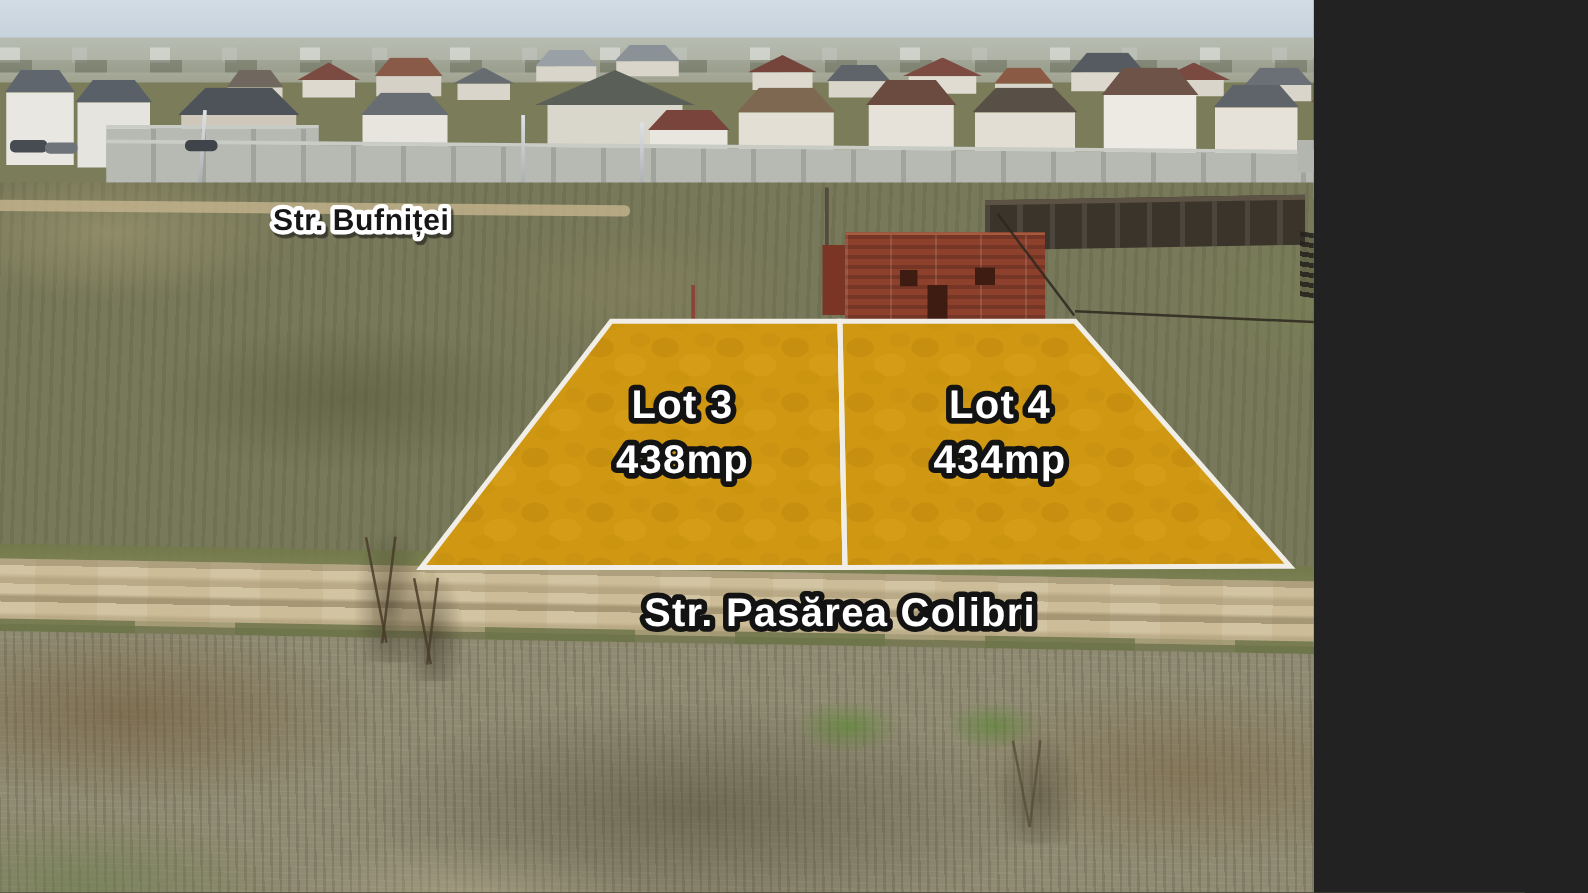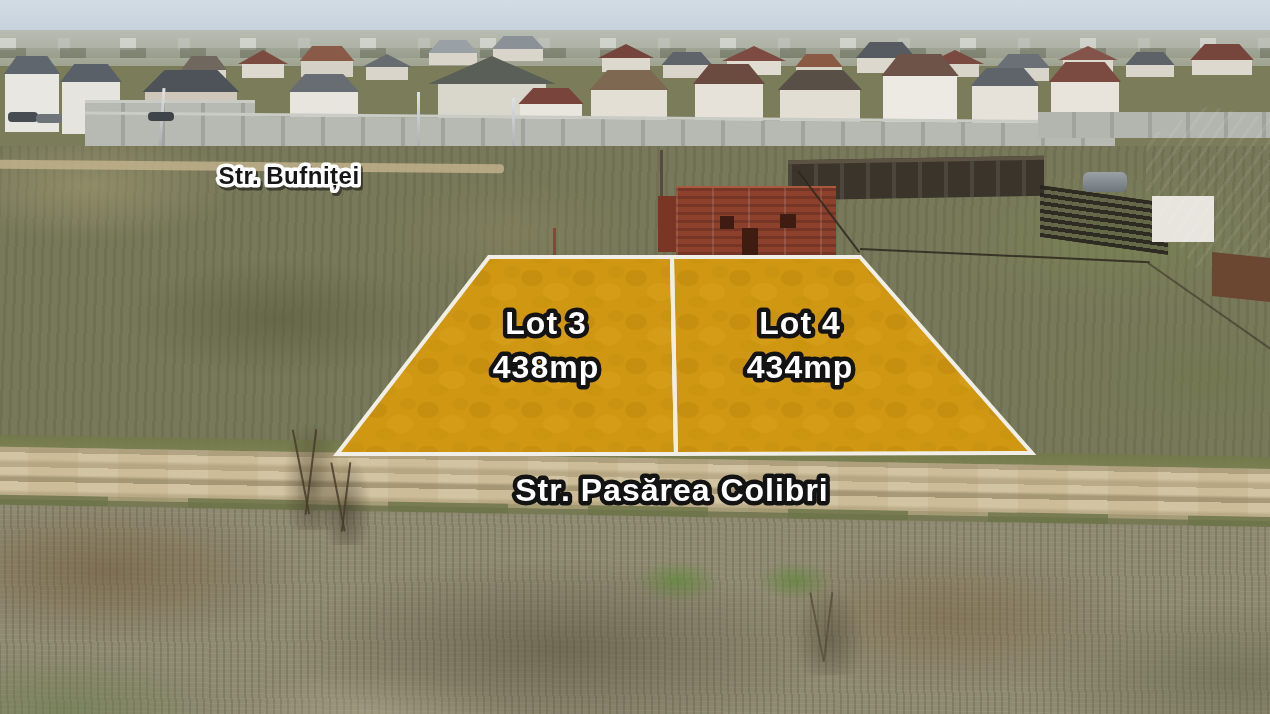--- a/index.html
+++ b/index.html
@@ -1,16 +1,16 @@
 <!DOCTYPE html>
 <html><head>
 <meta charset="utf-8">
 <style>
   html,body{margin:0;padding:0;background:#222;}
-  .scene{position:relative;width:1270px;height:714px;overflow:hidden;background:#7b7c5a;
+  .scene{position:relative;width:1051px;height:714px;overflow:hidden;background:#7b7c5a;
          font-family:"Liberation Sans","DejaVu Sans",sans-serif;}
   .scene *{position:absolute;}
 
   
   .sky{left:0;top:0;width:1270px;height:46px;background:linear-gradient(180deg,#d2dce4 0%,#c6d2dc 70%,#bdc9d2 100%);}
   .horizon{left:0;top:30px;width:1270px;height:36px;
     background:linear-gradient(180deg,#b7bcb2 0%,#aeb2a4 55%,#9fa28f 100%);}
   .horizon-buildings{left:0;top:38px;width:1270px;height:12px;opacity:.7;
     background:repeating-linear-gradient(90deg,rgba(235,237,233,.75) 0 16px,rgba(160,163,155,0) 16px 58px,rgba(200,203,197,.6) 58px 70px,rgba(160,163,155,0) 70px 120px);}
   .treeline{left:0;top:48px;width:1270px;height:10px;opacity:.55;

